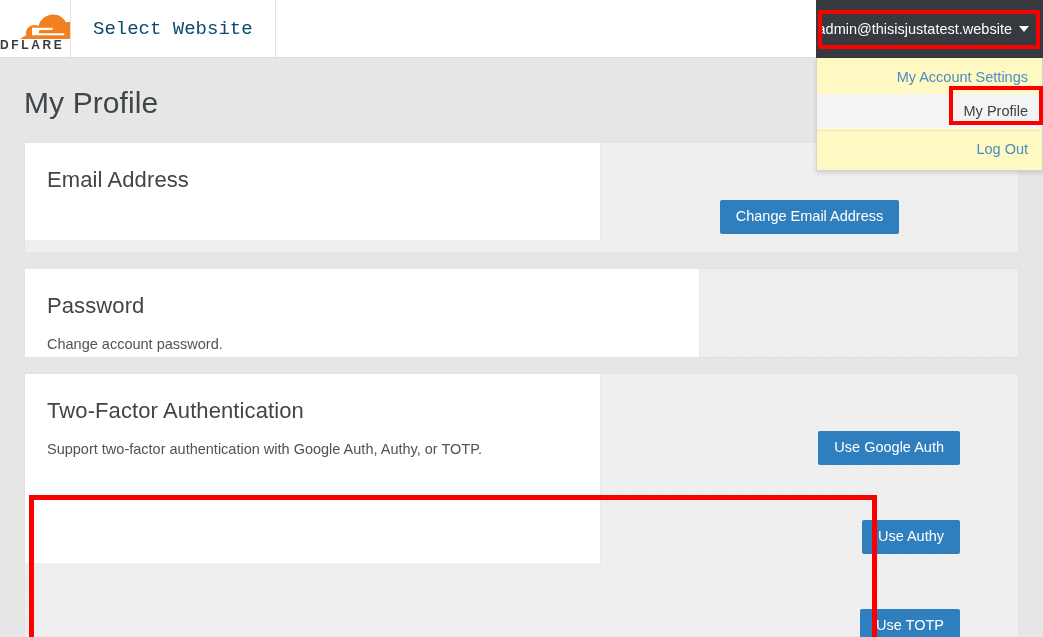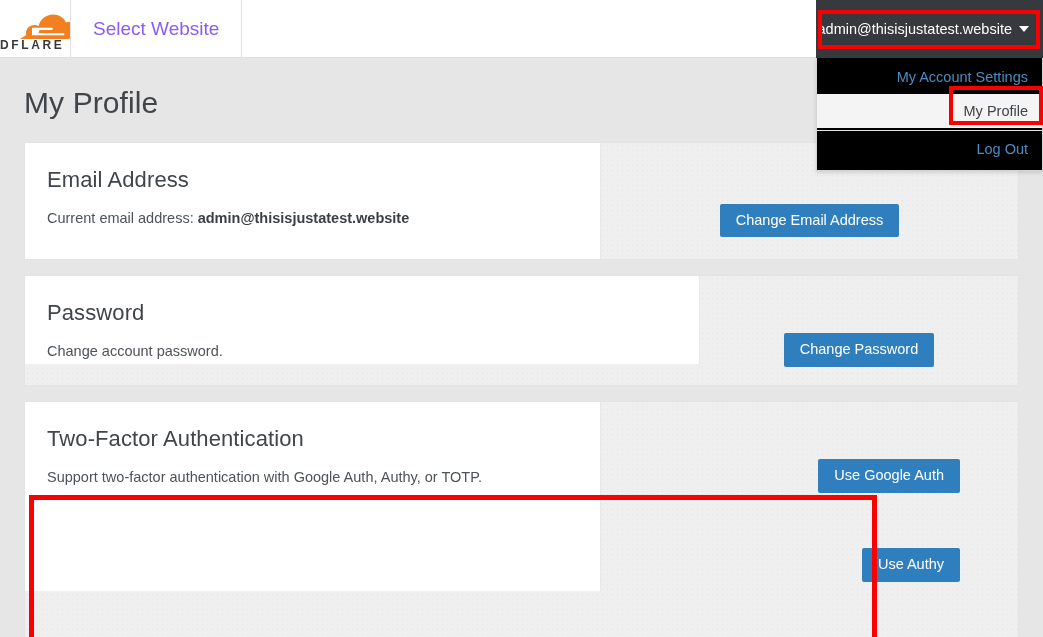--- a/index.html
+++ b/index.html
@@ -49,22 +49,23 @@
     color: #3a3a3a;
     font-family: "Liberation Sans", sans-serif;
   }
 
   .site-select {
     display: flex;
     align-items: center;
     padding: 0 22px;
     border-right: 1px solid #e0e0e0;
     font-size: 19px;
-    color: #8b5cf6;
-    cursor: pointer;
+    color: #0c4a6e;
+    cursor: pointer;
+    font-family: Liberation Mono, monospace;
   }
 
   .nav-spacer { flex: 1 1 auto; }
 
   .nav-links {
     display: flex;
     align-items: center;
     gap: 18px;
     padding-right: 14px;
   }
@@ -117,21 +118,21 @@
     left: 2px;
     top: 10px;
     width: 222px;
     height: 39px;
     border: 4px solid #fb0000;
     pointer-events: none;
     z-index: 60;
   }
 
   .account-menu {
-    background: #000000;
+    background: #fef9c3;
     border: 1px solid #d4d4d4;
     border-top: none;
     box-shadow: 0 2px 4px rgba(0,0,0,0.13);
     padding: 2px 0 4px 0;
   }
   .menu-item {
     display: block;
     text-align: right;
     font-size: 14.5px;
     color: #4b8cc4;
@@ -226,21 +227,21 @@
     border-radius: 2px;
     padding: 9px 16px;
     cursor: pointer;
     font-family: "Liberation Sans", sans-serif;
     white-space: nowrap;
     line-height: 1.1;
     margin-top: 39px;
   }
 
   
-  .card-email .card-left  { width: 576px; height: 116px; }
+  .card-email .card-left  { width: 576px; height: 97px; }
   .card-pass  .card-left  { width: 675px; height: 88px; }
   .card-2fa   .card-left  { width: 576px; height: 189px; }
   .card-extra .card-left  { width: 876px; height: 40px; padding-bottom: 0; }
 
   .card-email .card-right { align-items: center; }
   .card-pass  .card-right { align-items: center; }
   .card-2fa   .card-right { align-items: flex-end; padding-right: 58px; gap: 16px; }
 
   .hl-2fa {
     position: absolute;
@@ -301,38 +302,31 @@
   </div>
 </div>
 
 <div class="page">
 
   <h1 class="page-title">My Profile</h1>
 
   <div class="card card-email">
     <div class="card-left">
       <div class="card-title">Email Address</div>
-      <div class="card-text">
-        <span>Current email address:</span>
-        <b>admin@thisisjustatest.website</b>
-      </div>
     </div>
     <div class="card-right">
       <button class="btn">Change Email Address</button>
     </div>
   </div>
 
   <div class="card card-pass">
     <div class="card-left">
       <div class="card-title">Password</div>
       <div class="card-text">Change account password.</div>
     </div>
-    <div class="card-right">
-      <button class="btn">Change Password</button>
-    </div>
   </div>
 
   <div class="card card-2fa">
     <div class="card-left">
       <div class="card-title">Two-Factor Authentication</div>
       <div class="card-text">Support two-factor authentication with Google Auth, Authy, or TOTP.</div>
     </div>
     <div class="card-right">
       <button class="btn">Use Google Auth</button>
       <button class="btn">Use Authy</button>

